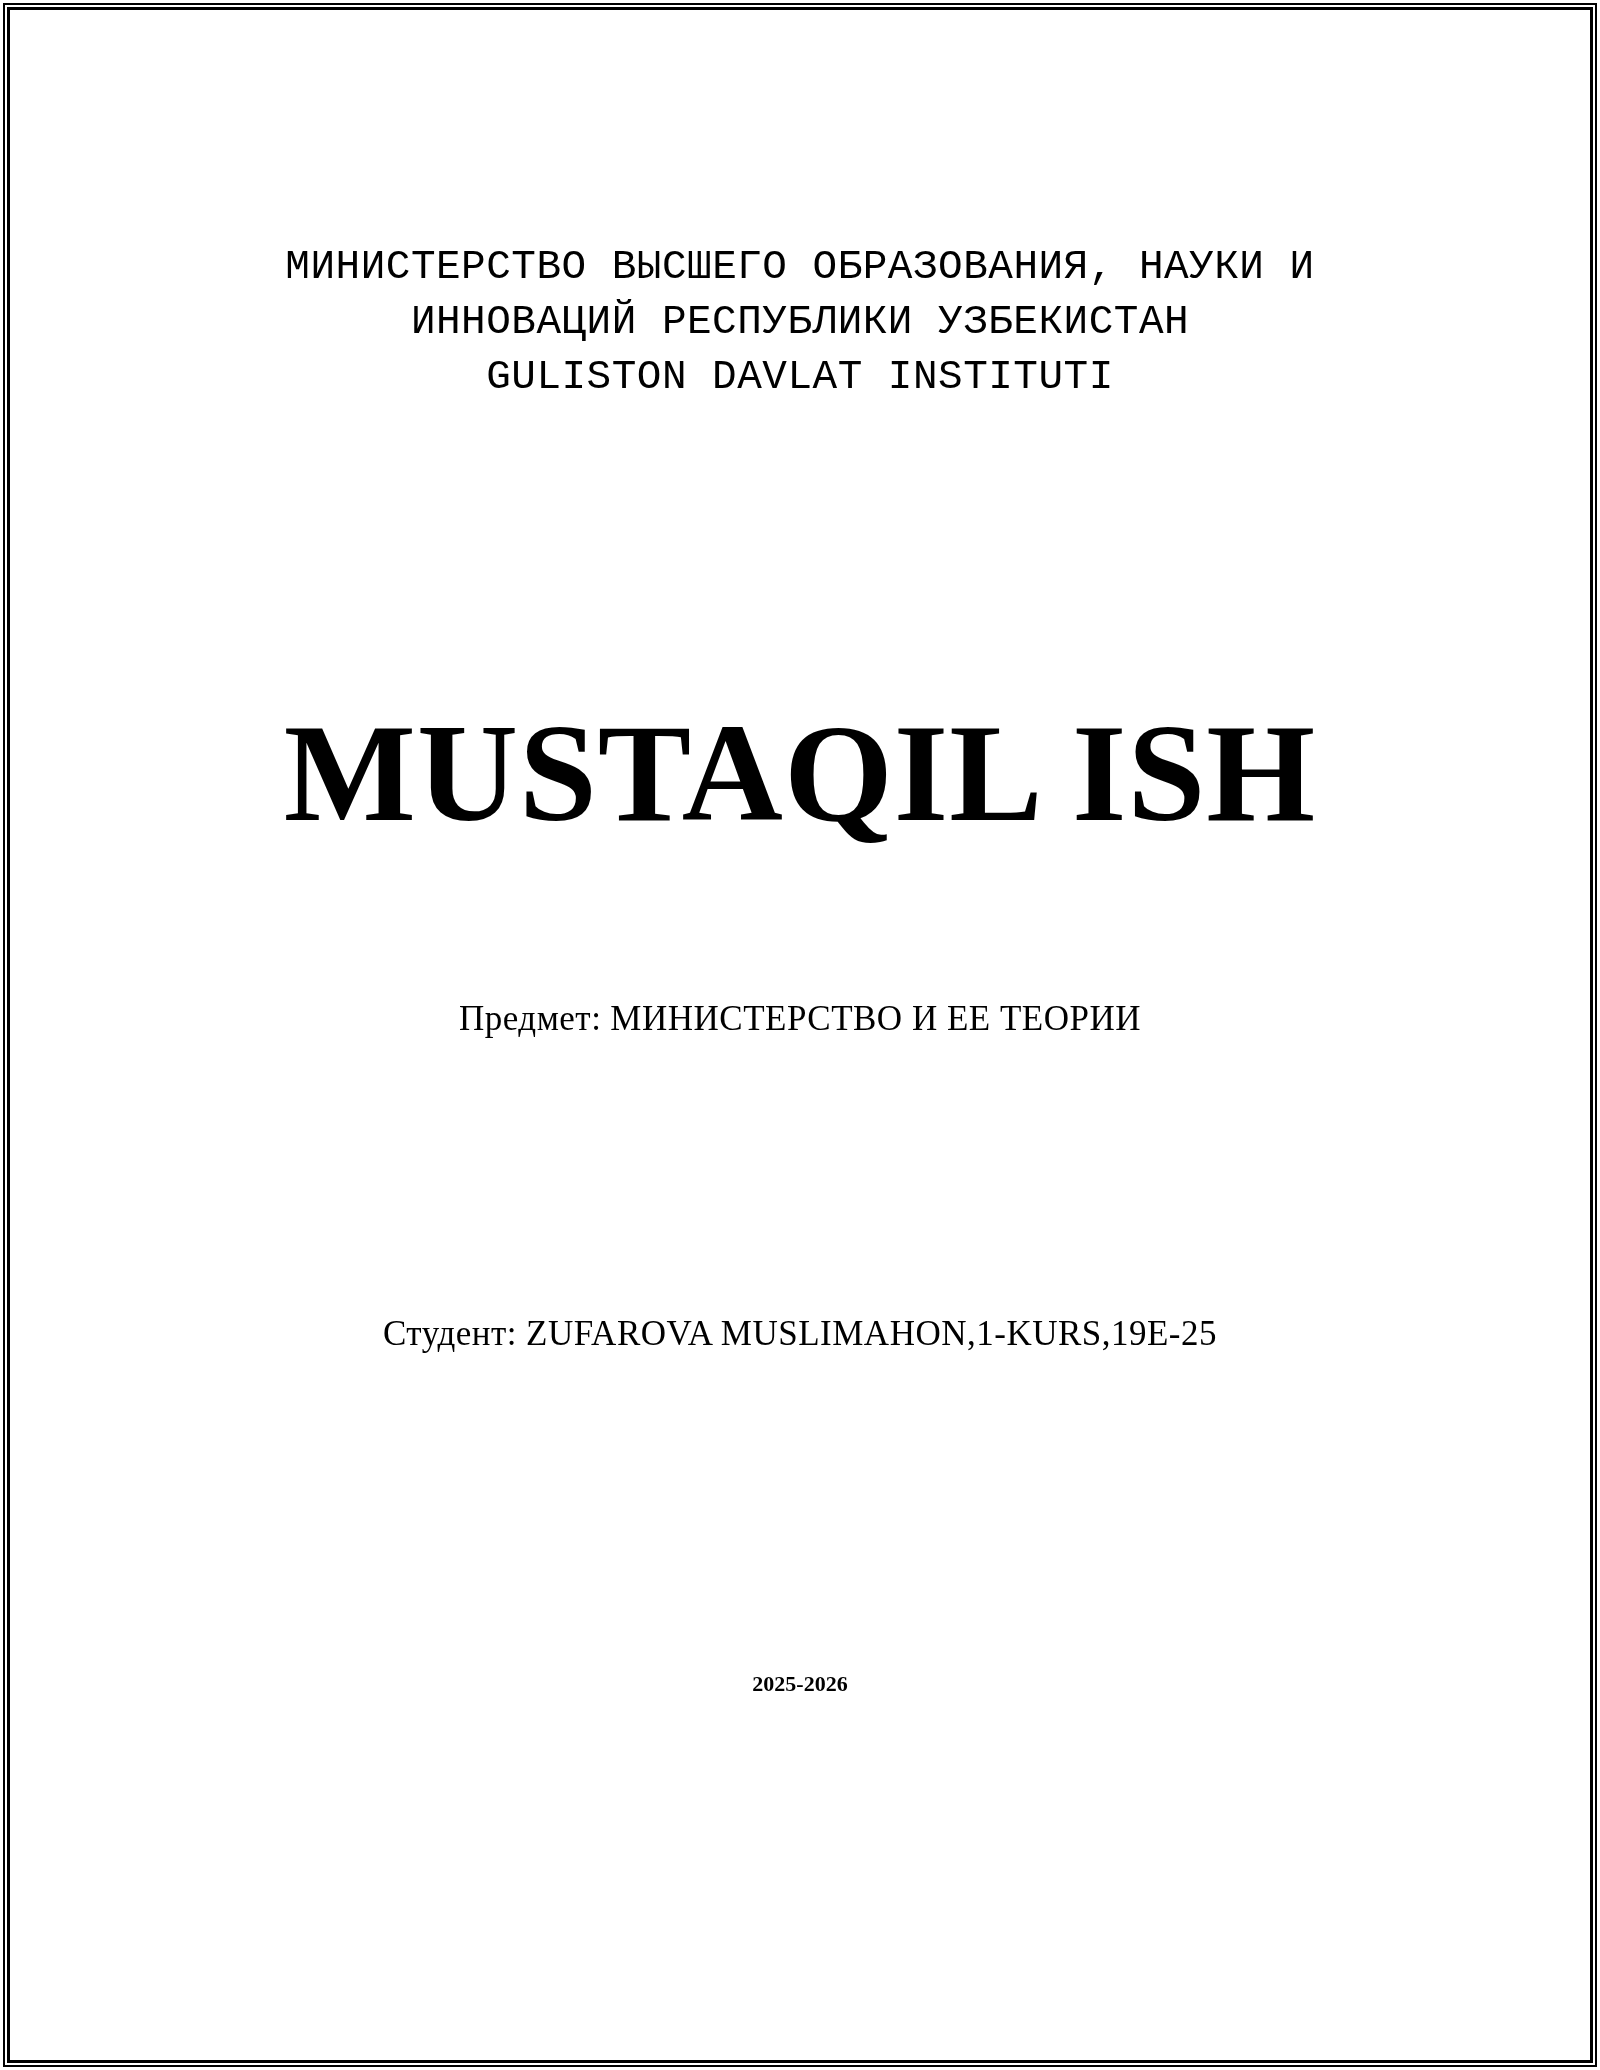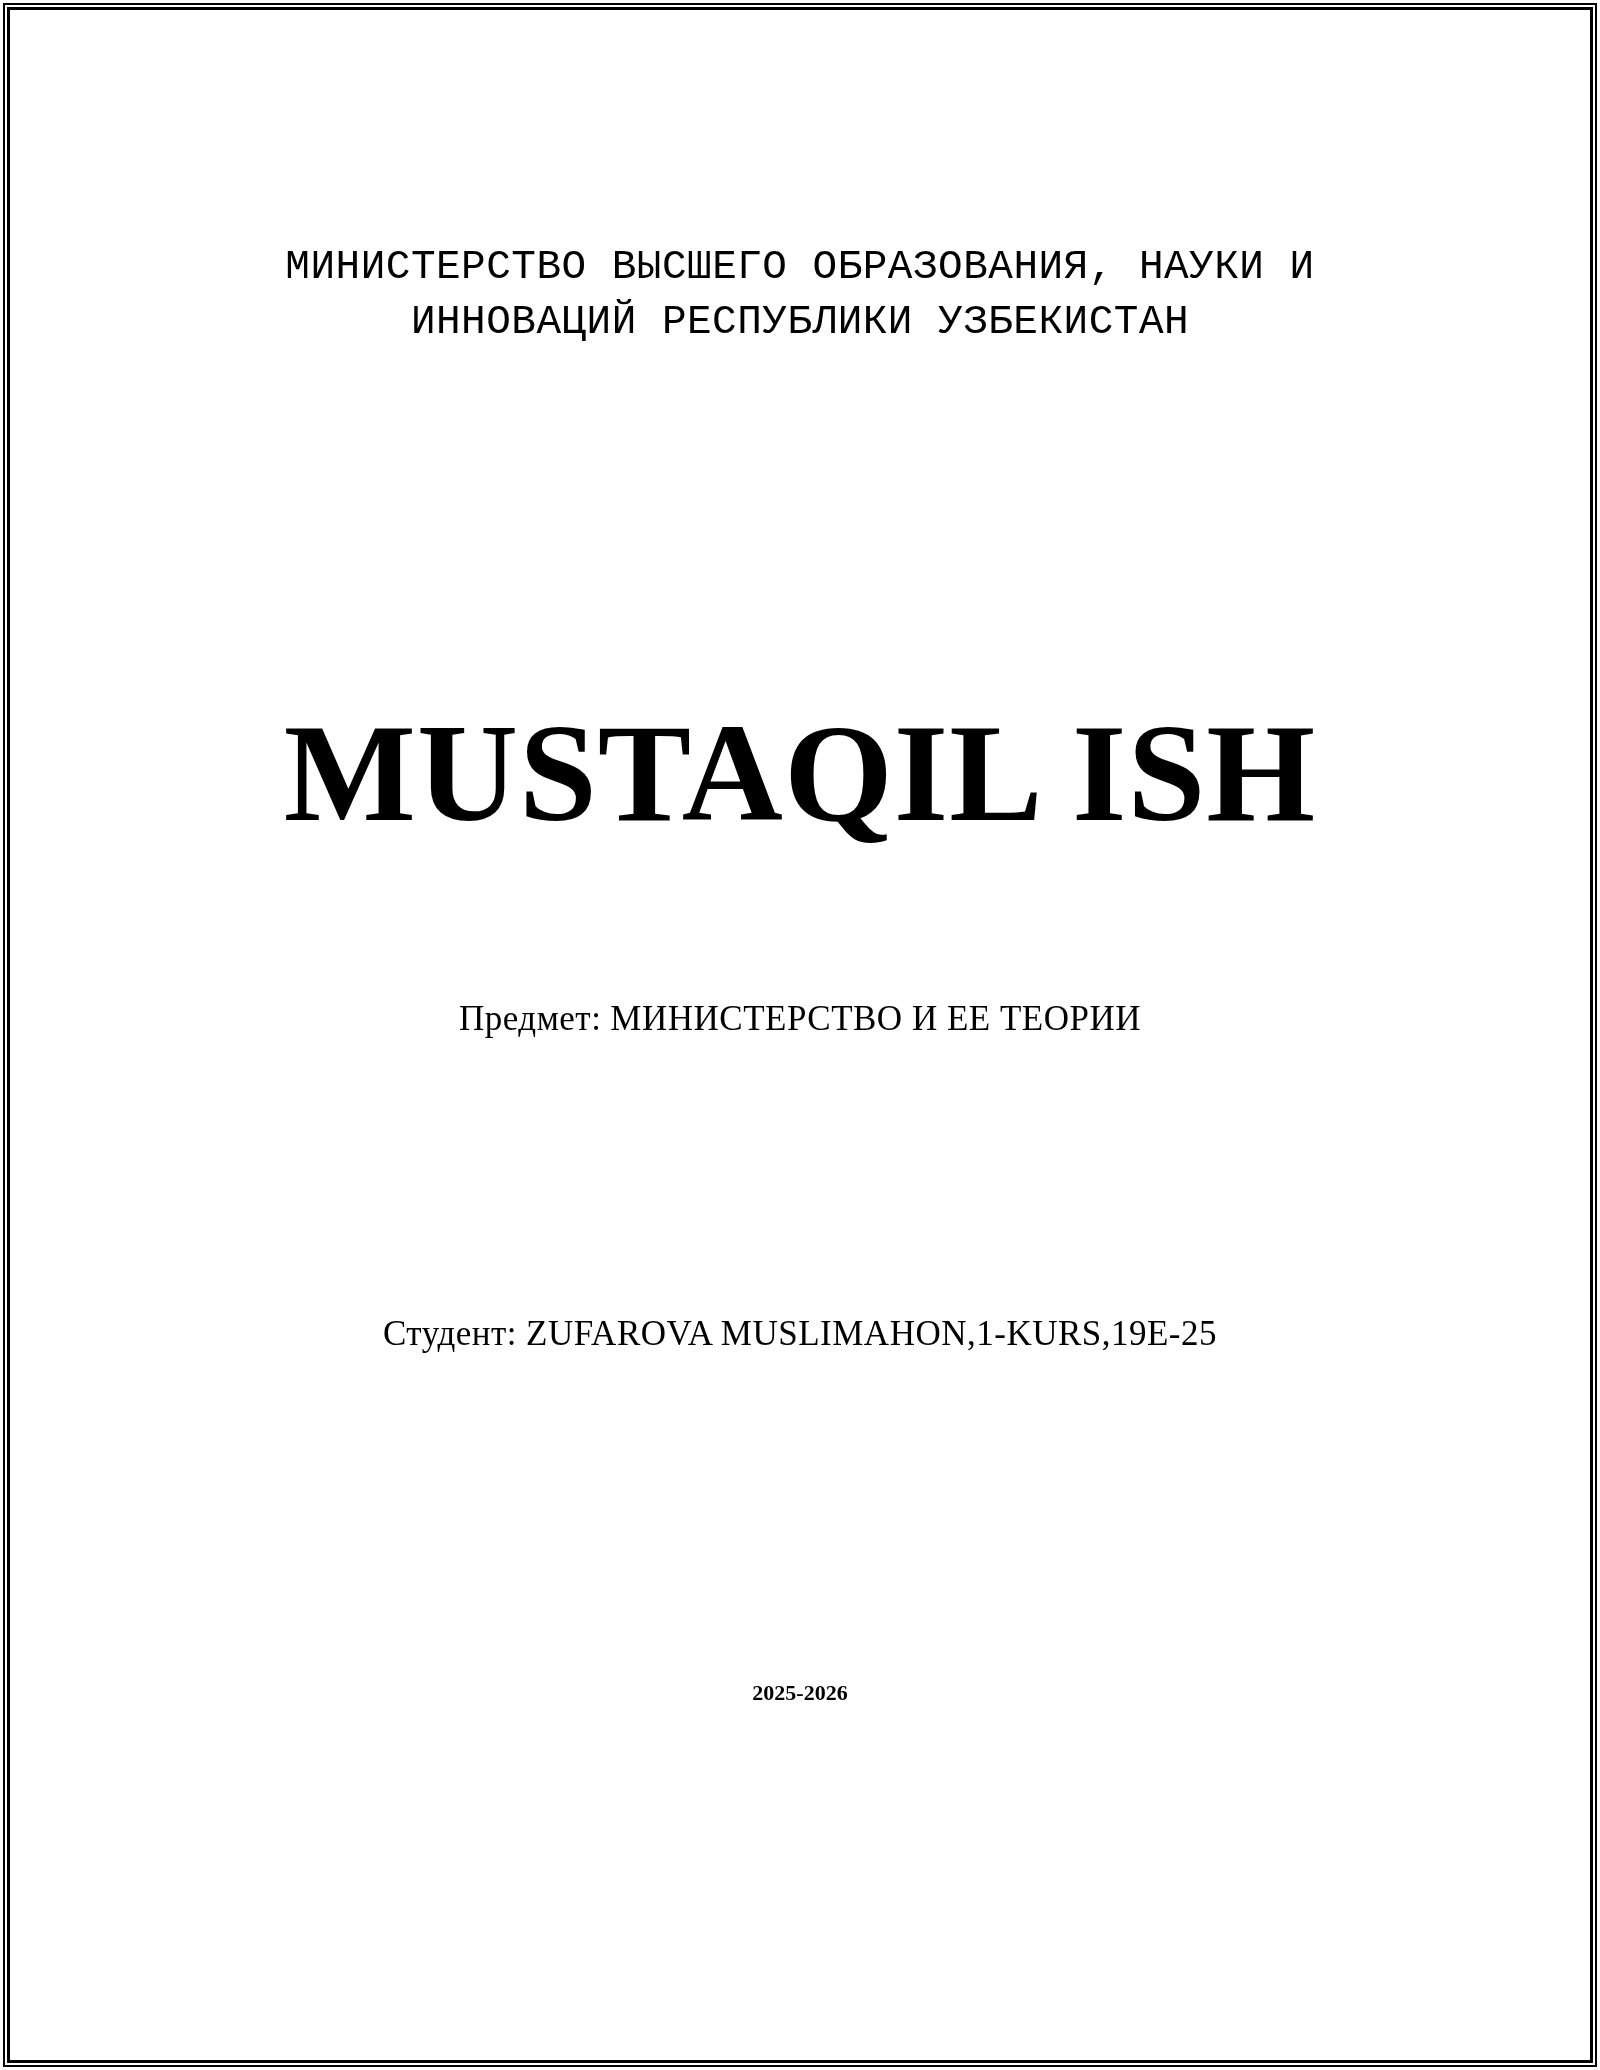--- a/index.html
+++ b/index.html
@@ -66,32 +66,32 @@
     letter-spacing: 0.5px;
   }
   .label {
     margin-right: 9px;
   }
   .year-line {
     top: 1672px;
     font-size: 22px;
     font-weight: 700;
     line-height: 23px;
-    margin-top: 9px;
   }
 </style>
 </head>
 <body>
 
 <div class="border-outer"></div>
 <div class="border-inner"></div>
 
 <div class="header-block">
   <div>МИНИСТЕРСТВО ВЫСШЕГО ОБРАЗОВАНИЯ, НАУКИ И</div>
   <div>ИННОВАЦИЙ РЕСПУБЛИКИ УЗБЕКИСТАН</div>
+  <div>GULISTON DAVLAT INSTITUTI</div>
 </div>
 
 <div class="textline doc-title">MUSTAQIL ISH</div>
 
 <div class="textline subject-line">
   <span class="label">Предмет:</span><span>МИНИСТЕРСТВО И ЕЕ ТЕОРИИ</span>
 </div>
 
 <div class="textline student-line">
   <span class="label">Студент:</span><span>ZUFAROVA MUSLIMAHON,1-KURS,19E-25</span>

